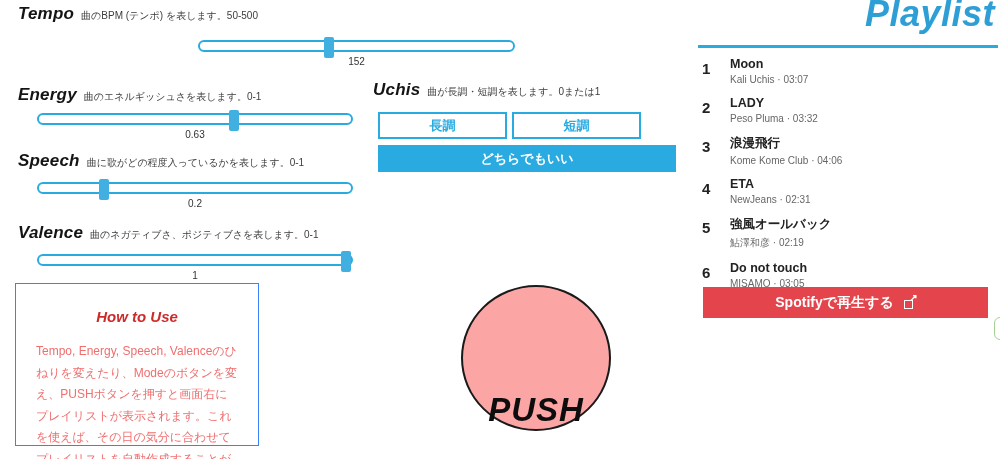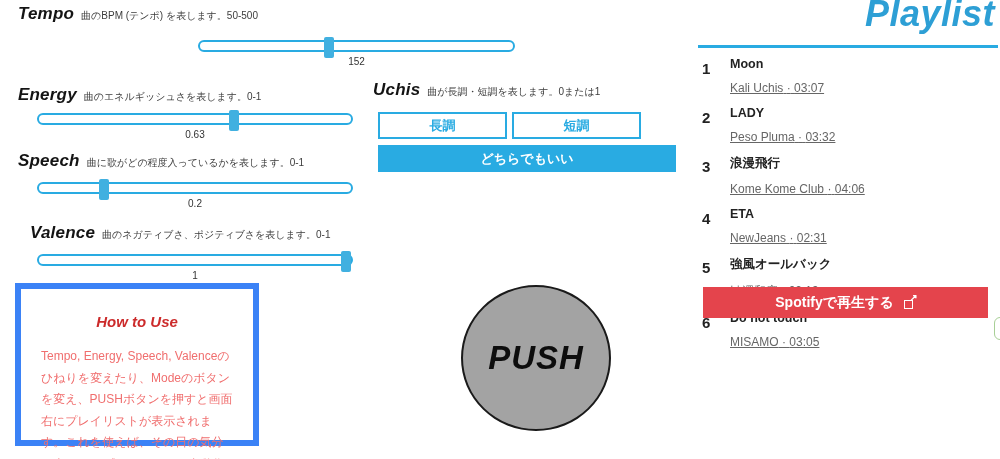--- a/index.html
+++ b/index.html
@@ -8,21 +8,21 @@
     position:relative; width:1000px; height:459px; overflow:hidden;
     background:#fff; font-family:"Liberation Sans", sans-serif;
   }
   
   .sec-head { position:absolute; white-space:nowrap; }
   .sec-label { font-style:italic; font-weight:bold; font-size:17px; color:#141414; letter-spacing:.2px; }
   .sec-desc { font-size:10px; color:#3c3c3c; margin-left:7px; }
   .h-tempo   { left:18px;  top:4px;  }
   .h-energy  { left:18px;  top:85px; }
   .h-speech  { left:18px;  top:151px;}
-  .h-valence { left:30px;  top:223px;}
+  .h-valence { left:18px;  top:223px;}
   .h-mode    { left:373px; top:80px; }
 
   
   .slider { position:absolute; }
   .s0 { left:198px; top:36px;  width:317px; }
   .s1 { left:37px;  top:109px; width:316px; }
   .s2 { left:37px;  top:178px; width:316px; }
   .s3 { left:37px;  top:250px; width:316px; }
   .track {
     position:relative; height:12px; margin-top:4px;
@@ -44,47 +44,47 @@
   .mode-minor { left:512px; top:112px; }
   .mode-either {
     position:absolute; left:378px; top:145px; width:298px; height:27px;
     background:#29abe2; border:none; color:#fff; font-weight:bold; font-size:13px;
     display:flex; align-items:center; justify-content:center; cursor:pointer;
   }
 
   
   .howto {
     position:absolute; left:15px; top:283px; width:244px; height:163px;
-    border:6px solid #3b82f6; background:#fff; padding:24px 20px 0 20px;
+    border:1px solid #3b82f6; background:#fff; padding:24px 20px 0 20px;
   }
   .howto-title {
     text-align:center; color:#cc2b2b; font-weight:bold; font-style:italic;
     font-size:15px; margin-bottom:16px;
   }
   .howto-body { color:#f06e6e; font-size:12px; line-height:1.8; }
 
   
   .push-btn {
     position:absolute; left:461px; top:285px; width:150px; height:146px;
-    border-radius:50%; background:#a3a3a3; border:2px solid #1a1a1a;
-    display:flex; align-items:center; justify-content:center; cursor:pointer;
+    border-radius:50%; background:#fca5a5; border:2px solid #1a1a1a;
+    display:flex; align-items:flex-end; justify-content:center; cursor:pointer;
   }
   .push-label { font-size:33px; font-weight:bold; font-style:italic; color:#0d0d0d; letter-spacing:1px; }
 
   
   .pl-title {
     position:absolute; top:-7px; right:5px; font-size:36px; font-weight:bold;
     font-style:italic; color:#2d9fd5; letter-spacing:.5px;
   }
   .pl-divider { position:absolute; left:698px; top:45px; width:300px; height:3px; background:#29abe2; }
   .pl-list { position:absolute; left:702px; top:57px; width:290px; }
   .pl-row { display:flex; margin-bottom:11px; }
   .pl-num { width:28px; font-size:15px; font-weight:bold; color:#222; padding-top:3px; }
   .pl-tt { font-size:12.5px; font-weight:bold; color:#222; }
-  .pl-meta { font-size:12px; color:#666; margin-top:10px;text-decoration:underline; }
+  .pl-meta { font-size:10px; color:#666; margin-top:3px; }
 
   .spotify-btn {
     position:absolute; left:703px; top:287px; width:285px; height:31px;
     background:#e4444c; border:none; color:#fff; font-weight:bold; font-size:14px;
     display:flex; align-items:center; justify-content:center; cursor:pointer;
     font-family:"Liberation Sans", sans-serif;
   }
   .ext-icon { position:relative; display:inline-block; width:12px; height:12px; margin-left:10px; }
   .ext-box { position:absolute; left:0; bottom:0; width:9px; height:9px; border:1.5px solid #fff; }
   .ext-arrow { position:absolute; right:-2px; top:-4px; font-size:10px; color:#fff; line-height:1; font-weight:bold; }

